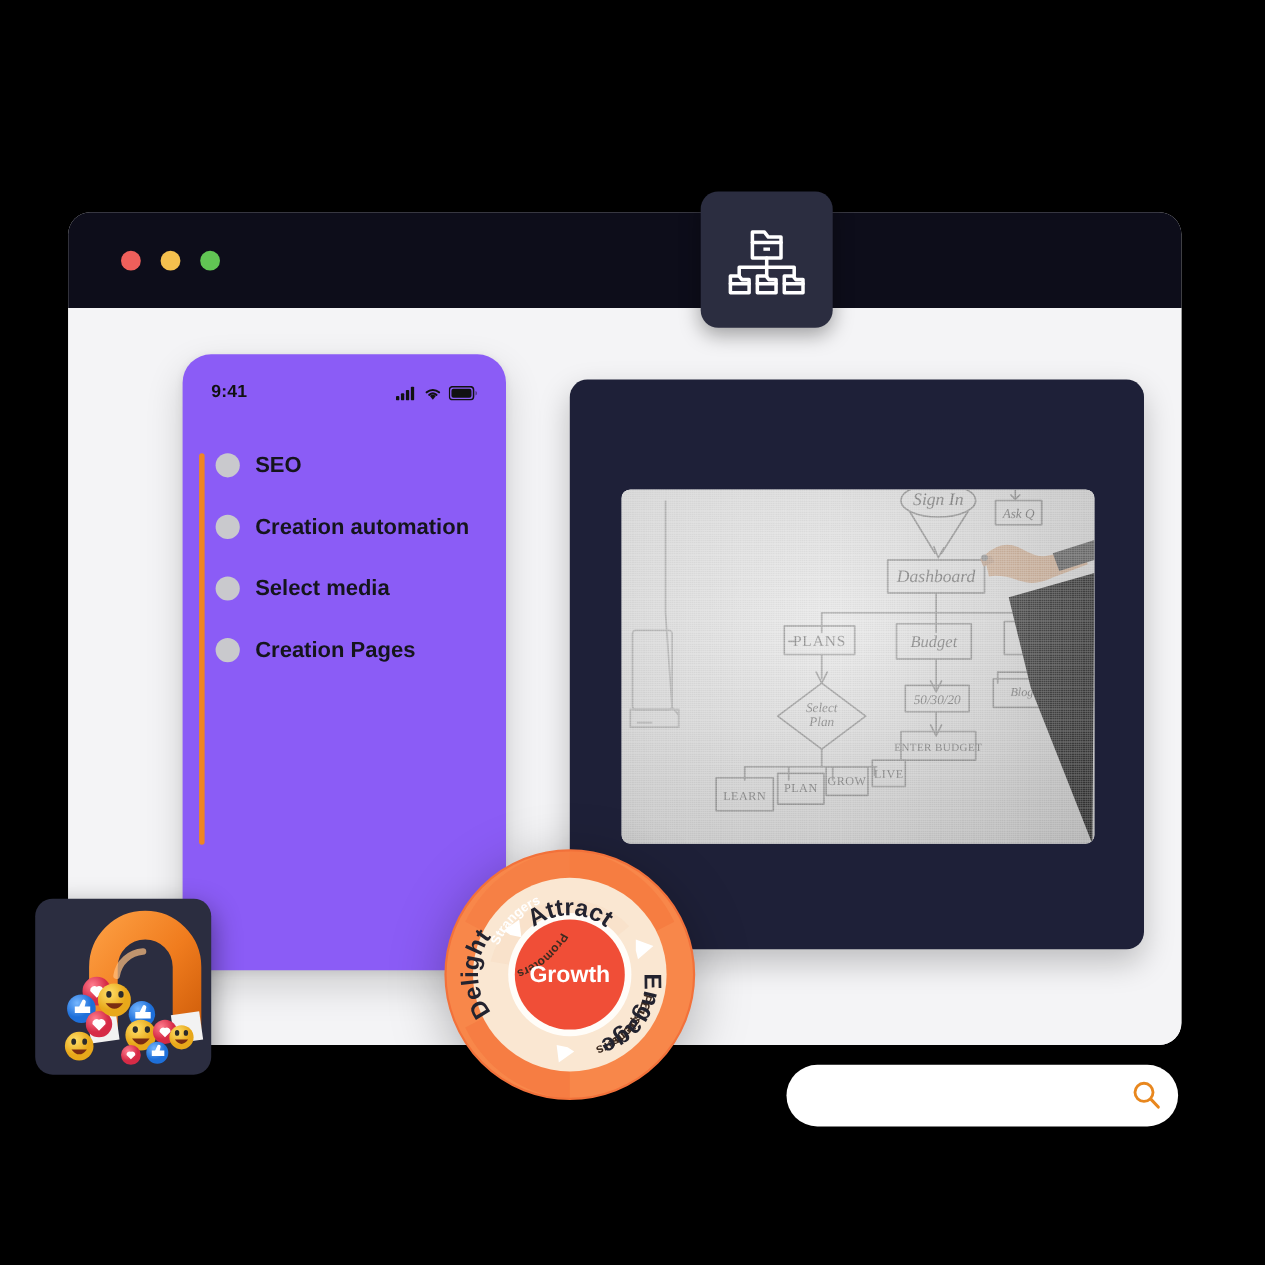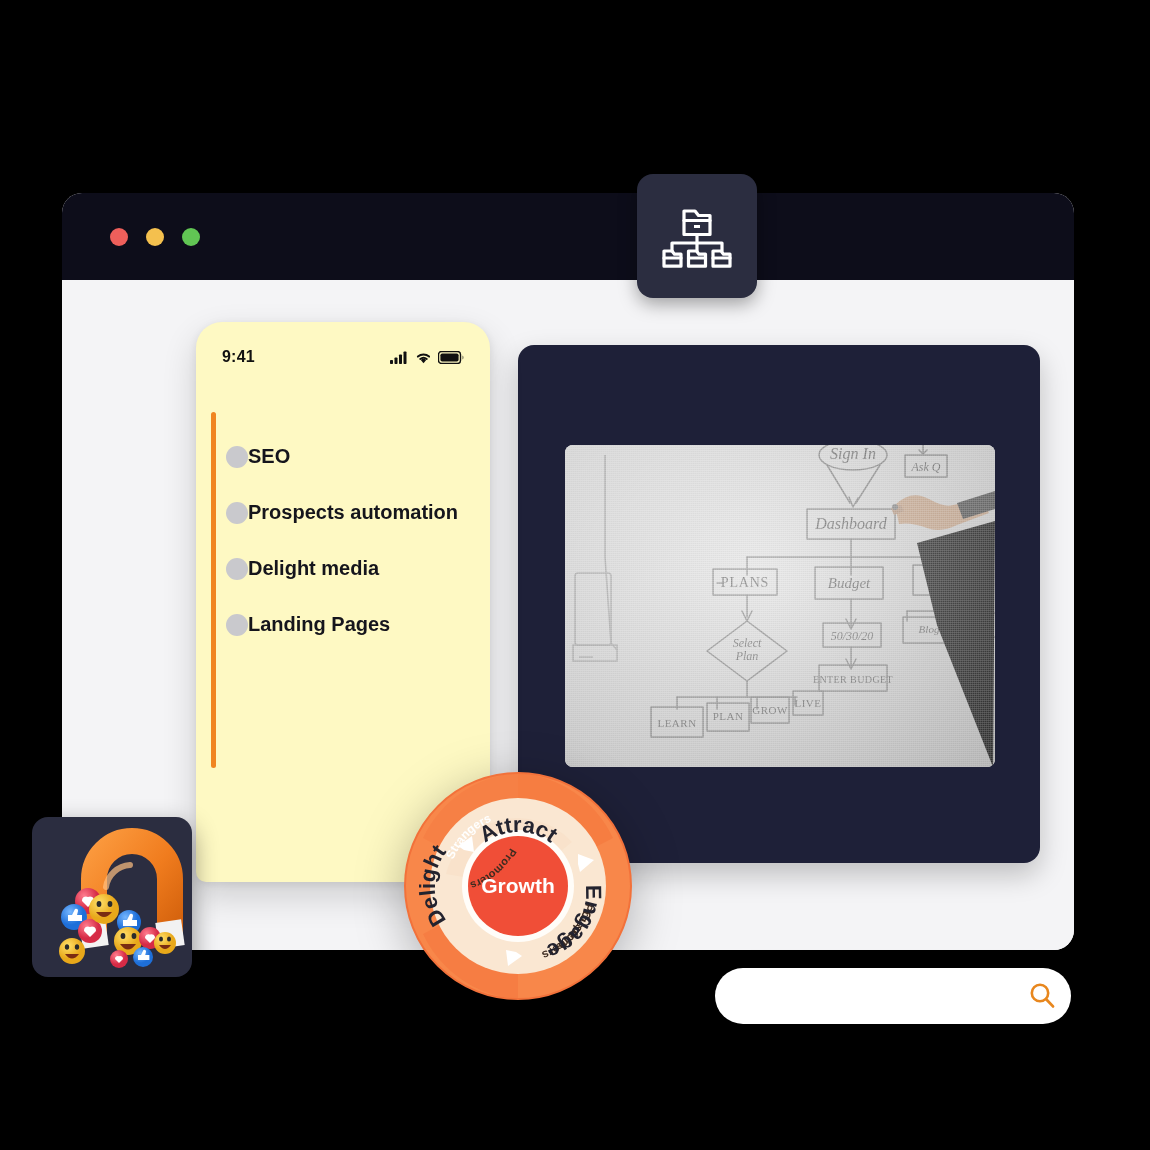--- a/index.html
+++ b/index.html
@@ -55,26 +55,25 @@
     display: flex; align-items: center; justify-content: center;
     z-index: 8;
     box-shadow: 0 6px 18px rgba(0,0,0,0.35);
   }
 
   
   .phone {
     position: absolute;
     left: 166px; top: 322px;
     width: 294px; height: 560px;
-    background: #fef9c3;
+    background: #8b5cf6;
     border-radius: 26px 26px 10px 10px;
     box-shadow: 0 14px 34px rgba(0,0,0,0.16), 0 2px 8px rgba(0,0,0,0.08);
     overflow: hidden;
     z-index: 5;
-    margin-left: 30px;
   }
   .status-bar {
     position: relative;
     height: 56px;
     display: flex; align-items: center;
     justify-content: space-between;
     padding: 14px 26px 0 26px;
   }
   .status-time {
     font-size: 16px; font-weight: bold; color: #111;
@@ -88,21 +87,22 @@
     padding-left: 14px;
   }
   .accent-rail {
     position: absolute;
     left: 15px; top: 0;
     width: 5px; height: 356px;
     background: #F08521;
     border-radius: 3px;
   }
   .feature-item {
-    display: flex; align-items: flex-end;
+    display: flex; align-items: flex-start;
+    gap: 14px;
     height: 56px;
     padding-left: 16px;
   }
   .feature-bullet {
     width: 22px; height: 22px;
     border-radius: 50%;
     background: #C9C9CD;
     flex: 0 0 auto;
   }
   .feature-label {
@@ -249,29 +249,29 @@
 
     <div class="feature-list">
       <span class="accent-rail"></span>
 
       <div class="feature-item">
         <span class="feature-bullet"></span>
         <span class="feature-label">SEO</span>
       </div>
       <div class="feature-item">
         <span class="feature-bullet"></span>
-        <span class="feature-label">Prospects automation</span>
+        <span class="feature-label">Creation automation</span>
       </div>
       <div class="feature-item">
         <span class="feature-bullet"></span>
-        <span class="feature-label">Delight media</span>
+        <span class="feature-label">Select media</span>
       </div>
       <div class="feature-item">
         <span class="feature-bullet"></span>
-        <span class="feature-label">Landing Pages</span>
+        <span class="feature-label">Creation Pages</span>
       </div>
     </div>
   </div>
 
   <div class="media-panel">
     <div class="whiteboard-photo">
       <svg width="430" height="322" viewBox="0 0 430 322">
         <defs>
           <linearGradient id="boardg" x1="0" y1="0" x2="1" y2="1">
             <stop offset="0%" stop-color="#EDEDED"></stop>

